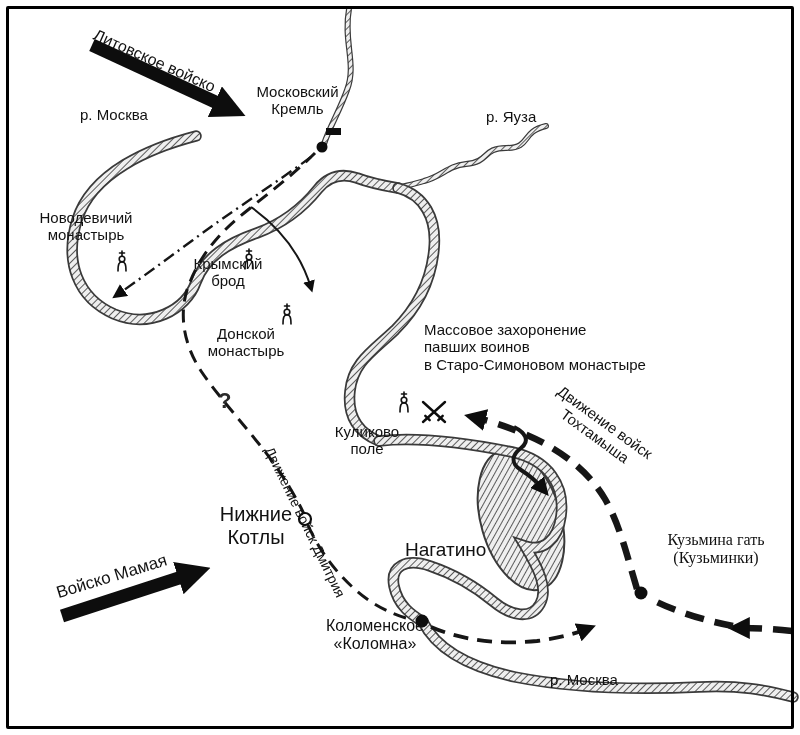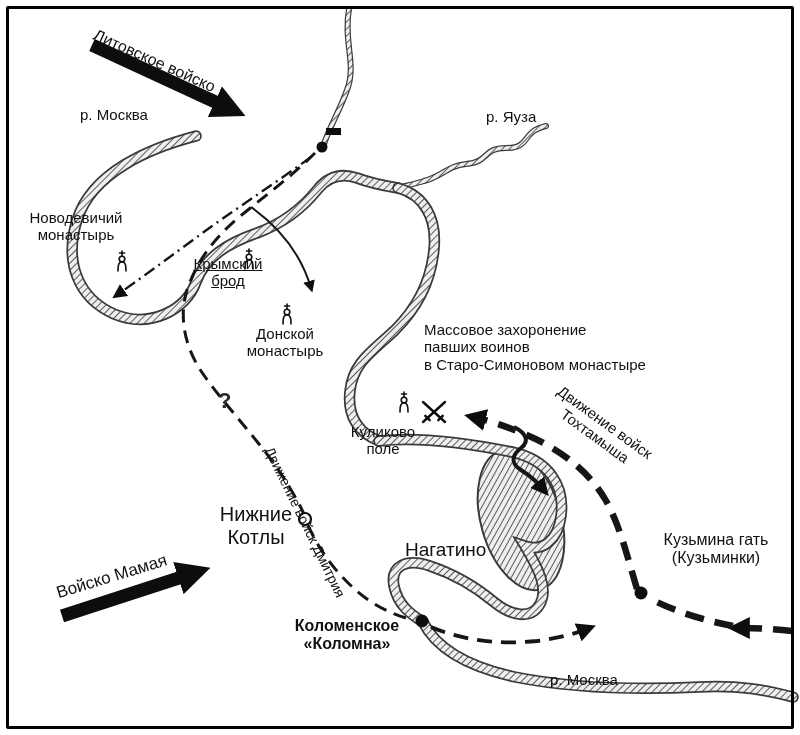--- a/index.html
+++ b/index.html
@@ -130,55 +130,57 @@
 
     <circle cx="305" cy="519" r="6" fill="#ffffff" stroke="#0d0d0d" stroke-width="2.2"></circle>
     <circle cx="422" cy="621" r="6.5" fill="#0d0d0d"></circle>
     <circle cx="641" cy="593" r="6.5" fill="#0d0d0d"></circle>
   </svg>
 
   <div class="lbl" style="left:98px;top:26px;font-size:16px;transform:rotate(24deg);transform-origin:0 0;white-space:nowrap;">Литовское войско</div>
 
   <div class="lbl" style="left:80px;top:106px;">р. Москва</div>
 
+  <div class="lbl center" style="left:240px;top:83px;width:115px;">Московский
+Кремль</div>
 
   <div class="lbl" style="left:486px;top:108px;text-align:center;">р. Яуза</div>
 
-  <div class="lbl center" style="left:18px;top:209px;width:116px;">Новодевичий
+  <div class="lbl center" style="left:28px;top:209px;width:116px;">Новодевичий
 монастырь</div>
 
-  <div class="lbl center" style="left:190px;top:255px;width:76px;text-decoration:underline;">Крымский
+  <div class="lbl center" style="left:190px;top:255px;width:76px;">Крымский
 брод</div>
 
-  <div class="lbl center" style="left:206px;top:325px;width:80px;margin-left:39px;">Донской
+  <div class="lbl center" style="left:206px;top:325px;width:80px;">Донской
 монастырь</div>
 
   <div class="lbl" style="left:424px;top:321px;width:250px;">Массовое захоронение
 павших воинов
 в Старо-Симоновом монастыре</div>
 
-  <div class="lbl center" style="left:344px;top:423px;width:78px;text-align:center;">Куликово
+  <div class="lbl center" style="left:328px;top:423px;width:78px;text-align:center;">Куликово
 поле</div>
 
   <div class="lbl center" style="left:524px;top:412px;width:152px;transform:rotate(36deg);">Движение войск
 Тохтамыша</div>
 
   <div class="lbl center" style="left:214px;top:503px;width:84px;font-size:20px;">Нижние
 Котлы</div>
 
   <div class="lbl" style="left:276px;top:444px;font-size:14px;transform:rotate(64deg);transform-origin:0 0;white-space:nowrap;">Движение войск Дмитрия</div>
 
   <div class="lbl" style="left:405px;top:539px;font-size:19px;">Нагатино</div>
 
-  <div class="lbl center" style="left:640px;top:531px;width:152px;font-size:16px;">Кузьмина гать
+  <div class="lbl center" style="left:640px;top:531px;width:152px;font-size:16px;font-family:Liberation Serif, serif;">Кузьмина гать
 (Кузьминки)</div>
 
   <div class="lbl" style="left:54px;top:584px;font-size:17px;transform:rotate(-17deg);transform-origin:0 0;white-space:nowrap;">Войско Мамая</div>
 
-  <div class="lbl center" style="left:284px;top:617px;width:126px;font-size:16px;font-weight:bold;">Коломенское
+  <div class="lbl center" style="left:312px;top:617px;width:126px;font-size:16px;">Коломенское
 «Коломна»</div>
 
   <div class="lbl" style="left:550px;top:671px;">р. Москва</div>
 
   <div class="lbl" style="left:218px;top:388px;font-size:22px;font-weight:600;color:#2b2b2b;">?</div>
 
   <div class="frame"></div>
 </div>
 
 </body></html>

